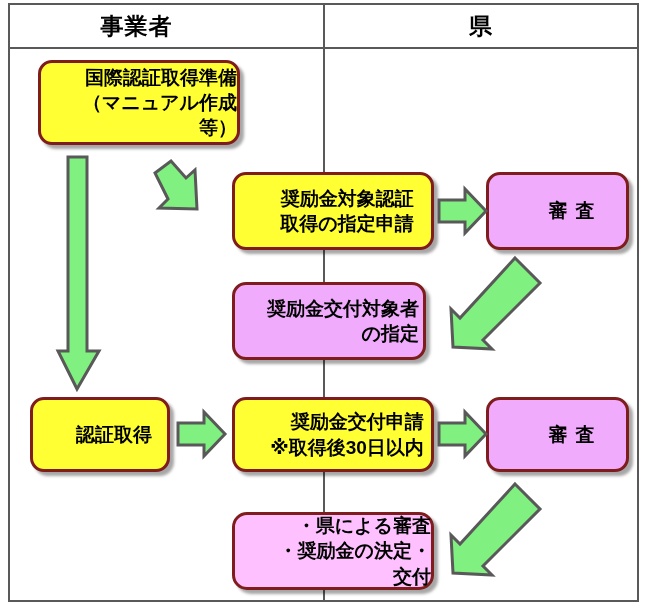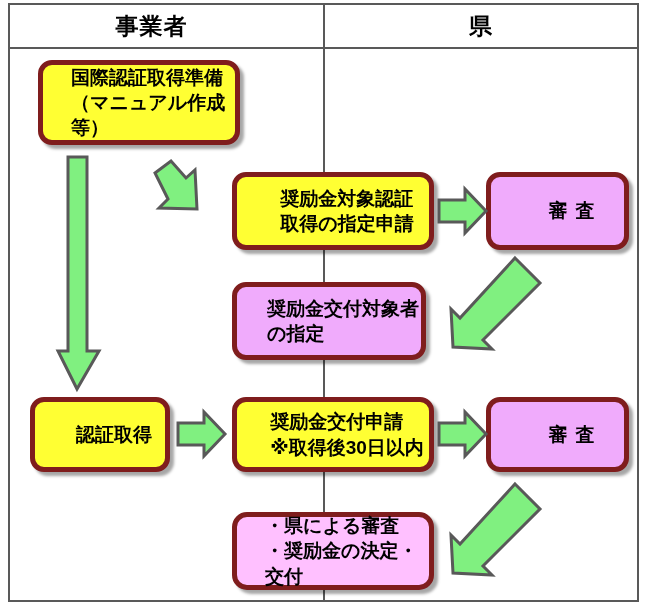--- a/index.html
+++ b/index.html
@@ -48,33 +48,33 @@
     position: absolute;
     top: 8px;
     height: 36px;
     line-height: 36px;
     text-align: center;
     font-size: 23px;
     font-weight: bold;
     color: #000000;
     letter-spacing: 1px;
   }
-  #header-left  { left: 20px;  width: 263px; }
+  #header-left  { left: 5px;  width: 263px; }
   #header-right { left: 325px; width: 312px; }
 
   
   .box {
     position: absolute;
     box-sizing: border-box;
-    border: 5px solid #7f1d1d;
+    border: 3px solid #7f1d1d;
     border-radius: 14px;
     display: flex;
     align-items: center;
     justify-content: center;
-    text-align: left;
+    text-align: right;
     font-size: 19px;
     font-weight: bold;
     color: #000000;
     line-height: 1.32;
     box-shadow: 4px 4px 3px rgba(0,0,0,0.35);
     white-space: pre-line;
     padding-left: 28px;
   }
   .box.yellow { background: #ffff33; }
   .box.cyan   { background: #f0abfc; }

